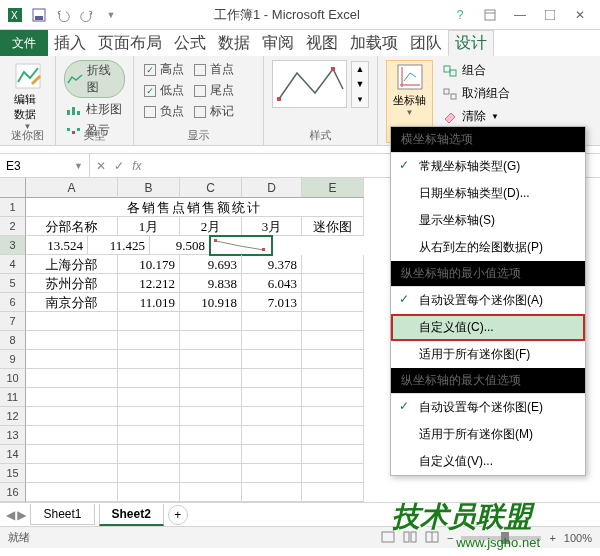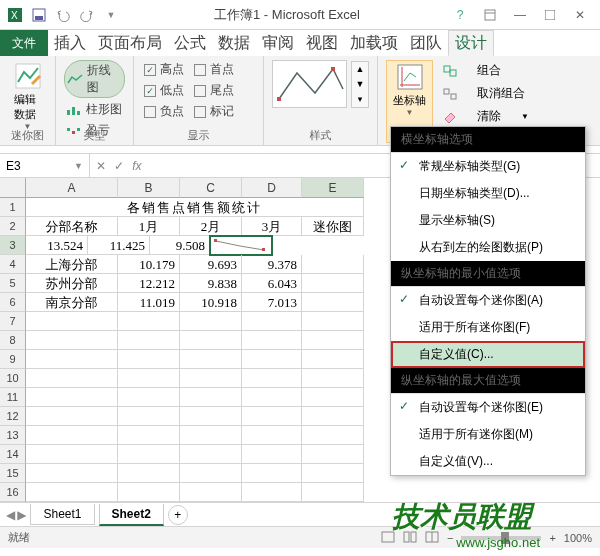--- a/index.html
+++ b/index.html
@@ -24,21 +24,21 @@
 .big-btn { display: flex; flex-direction: column; align-items: center; justify-content: center; padding: 2px 6px; cursor: pointer; }
 .big-btn-label { font-size: 11px; margin-top: 2px; }
 .col-stack { display: flex; flex-direction: column; gap: 2px; }
 .small-row { display: flex; align-items: center; gap: 4px; font-size: 12px; color: #444; cursor: pointer; padding: 1px 2px; border-radius: 18px; }
 .check-box { width: 12px; height: 12px; border: 1px solid #888; display: inline-flex; align-items: center; justify-content: center; font-size: 9px; color: #217346; }
 .style-gallery { display: flex; align-items: center; gap: 4px; }
 .style-preview { width: 76px; height: 48px; background: #fff; border: 1px solid #ccc; position: relative; }
 .gallery-arrows { display: flex; flex-direction: column; border: 1px solid #ccc; }
 .ga-btn { width: 16px; height: 15px; display: flex; align-items: center; justify-content: center; font-size: 9px; background: #f8f8f8; cursor: pointer; }
 .axis-btn { display: flex; flex-direction: column; align-items: center; padding: 2px 6px; border: 1px solid #f5c77e; background: #fdeec9; cursor: pointer; }
-.group-small-row { display: flex; align-items: center; gap: 20px; font-size: 12px; padding: 2px 4px; cursor: pointer; }
+.group-small-row { display: flex; align-items: center; gap: 5px; font-size: 12px; padding: 2px 4px; cursor: pointer; }
 
 .formula-bar { height: 24px; border-bottom: 1px solid #d4d4d4; display: flex; align-items: center; }
 .name-box { width: 90px; border-right: 1px solid #d4d4d4; padding: 0 6px; font-size: 12px; height: 100%; display: flex; align-items: center; justify-content: space-between; }
 .fx-area { display: flex; align-items: center; gap: 8px; padding: 0 6px; color: #888; }
 
 .sheet-area { display: flex; position: relative; }
 .col-headers { display: flex; margin-left: 26px; }
 .col-h { border-right: 1px solid #d4d4d4; border-bottom: 1px solid #aaa; text-align: center; font-size: 12px; color: #444; background: #f0f0f0; height: 20px; line-height: 20px; }
 .col-h.active { background: #d5e1d5; }
 .corner { width: 26px; height: 20px; border-right: 1px solid #aaa; border-bottom: 1px solid #aaa; background: #f0f0f0; position: absolute; left: 0; top: 0; }
@@ -428,22 +428,22 @@
 </div>
 
 <div class="dropdown-menu">
   <div class="menu-section-header">横坐标轴选项</div>
   <div class="menu-item"><span class="menu-check">✓</span><span>常规坐标轴类型(G)</span></div>
   <div class="menu-item"><span>日期坐标轴类型(D)...</span></div>
   <div class="menu-item"><span>显示坐标轴(S)</span></div>
   <div class="menu-item"><span>从右到左的绘图数据(P)</span></div>
   <div class="menu-section-header">纵坐标轴的最小值选项</div>
   <div class="menu-item"><span class="menu-check">✓</span><span>自动设置每个迷你图(A)</span></div>
+  <div class="menu-item highlighted"><span>自定义值(C)...</span></div>
   <div class="menu-item"><span>适用于所有迷你图(F)</span></div>
-  <div class="menu-item highlighted"><span>自定义值(C)...</span></div>
   <div class="menu-section-header">纵坐标轴的最大值选项</div>
   <div class="menu-item"><span class="menu-check">✓</span><span>自动设置每个迷你图(E)</span></div>
   <div class="menu-item"><span>适用于所有迷你图(M)</span></div>
   <div class="menu-item"><span>自定义值(V)...</span></div>
 </div>
 
 <div class="sheet-tabs">
   <div class="nav-arrows">
     <span>◀</span>
     <span>▶</span>

